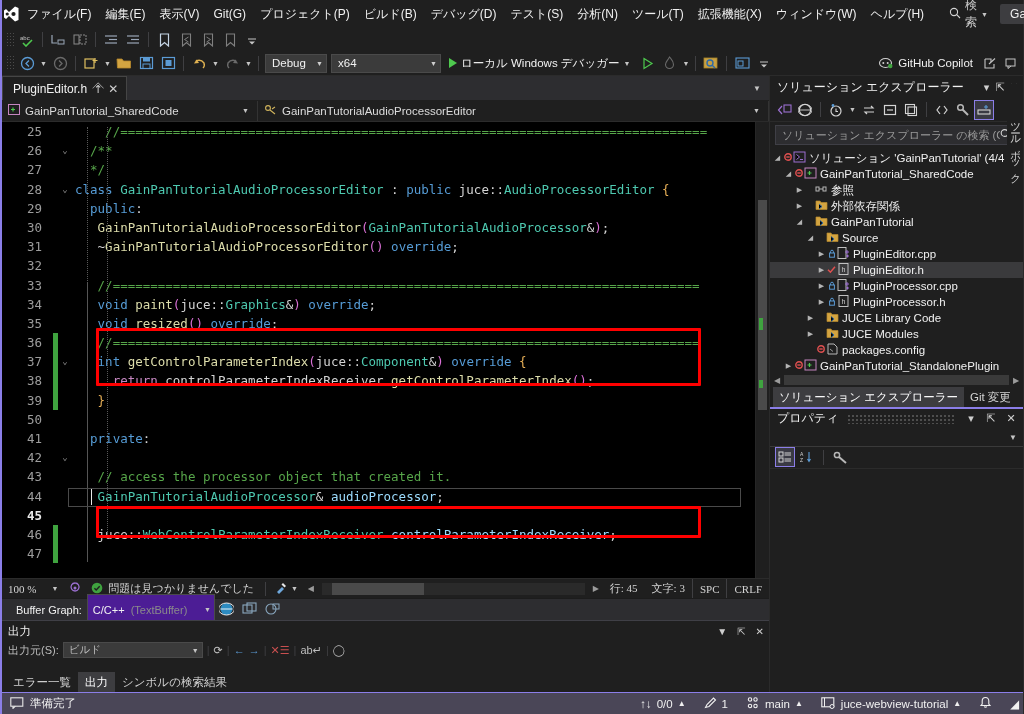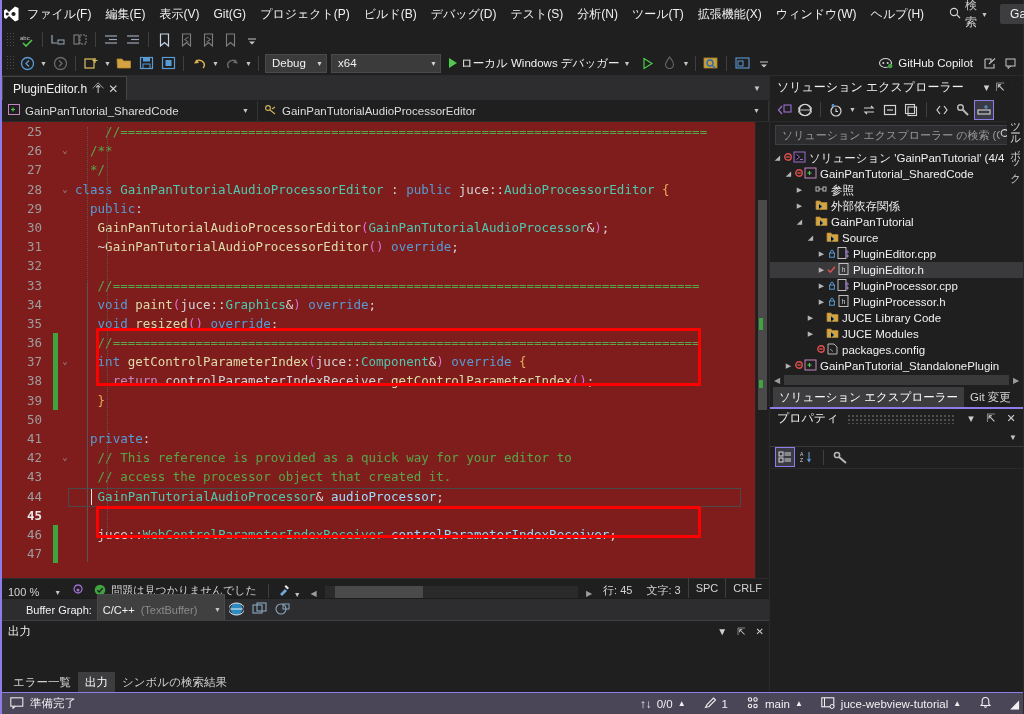--- a/index.html
+++ b/index.html
@@ -116,21 +116,21 @@
   }
   .navcombo {
     height: 20px; display:flex; align-items:center; gap:5px;
     padding: 0 4px 0 6px; font-size: 11.5px; color: #dcdcdc;
     border-right: 1px solid #333;
   }
   .navcombo .nv { flex:1; white-space:nowrap; overflow:hidden; }
   .navcombo .na { font-size:7px; color:#c5c5c5; padding-right:4px; }
 
   
-  .editor-wrap { flex: 1; position: relative; display: flex; min-height: 0; background: #7f1d1d; }
+  .editor-wrap { flex: 1; position: relative; display: flex; min-height: 0; background: #000000; }
   .editor {
     flex: 1; position: relative; overflow: hidden;
     font-family: "DejaVu Sans Mono", "Liberation Mono", monospace;
     font-size: 12.5px; line-height: 19.2px;
   }
   .code-row { display: flex; height: 19.2px; white-space: pre; position: relative; }
   .gutter-num {
     width: 40px; text-align: right; padding-right: 7px; color: #9d9d9d;
     flex: 0 0 47px; font-size: 12.5px;
   }
@@ -170,39 +170,39 @@
   
   .vscroll {
     width: 14px; flex: 0 0 14px; background: #1f1f1f; position: relative;
     border-left: 1px solid #262626;
   }
   .vscroll .thumb { position:absolute; left:2px; right:2px; background:#4a4a4a; }
   .vscroll .mark { position:absolute; left:3px; width:4px; height:3px; }
 
   
   .editbar {
-    height: 20px; background: #1f1f1f; display:flex; align-items:flex-end;
-    flex: 0 0 20px; font-size: 11px; color: #d4d4d4; border-top:1px solid #2b2b2b;
+    height: 20px; background: #1f1f1f; display:flex; align-items:center;
+    flex: 0 0 20px; font-size: 11px; color: #d4d4d4; border-top:1px solid #2b2b2b;font-family:Liberation Serif, serif;
   }
   .zoomsel { display:flex; align-items:center; gap:3px; padding:0 6px; }
   .eb-sep { width:1px;height:14px;background:#3f3f42;margin:0 6px; }
   .hscroll { flex:1; height:12px; background:#2a2a2a; position:relative; margin: 0 4px; }
   .hscroll .hthumb { position:absolute; top:0; bottom:0; left:4%; width:35%; background:#4a4a4a; }
   .hsbtn { width:14px;text-align:center;color:#9b9b9b;font-size:8px; }
   .eb-item { padding: 0 7px; white-space: nowrap; }
   .eb-box { padding: 0 7px; border-left: 1px solid #3f3f42; height:20px; line-height:20px; }
 
   
   .bufferbar {
     height: 22px; background: #2d2d30; display:flex; align-items:center;
-    flex: 0 0 22px; font-size: 11px; color: #f1f1f1; padding-left: 24px;
+    flex: 0 0 22px; font-size: 11px; color: #f1f1f1; padding-left: 14px;
     border-top: 1px solid #1c1c1c;
   }
   .bufcombo {
-    height:32px; background:#404040; border:1px solid #4a4a4a; display:flex;
+    height:32px; background:#4c1d95; border:1px solid #4a4a4a; display:flex;
     align-items:center; padding:0 3px 0 5px; margin-left:5px; gap:6px; font-size:11px;
   }
   .posinfo { margin-left:auto; display:flex; align-items:center; gap:8px; padding-right: 6px; font-size: 11px; margin-top: 36px;}
 
   
   .outpane { flex: 0 0 52px; background: #1f1f1f; border-top: 1px solid #3f3f46; display:flex; flex-direction:column; }
   .outhdr { height: 20px; display:flex; align-items:center; padding-left:6px; font-size:11.5px; color:#f1f1f1; }
   .outhdr .ctrl { font-size: 10px; color:#cfcfcf; padding: 0 5px; }
   .outtoolrow { height: 18px; display:flex; align-items:center; padding-left:6px; gap:4px; font-size: 11px; color:#bdbdbd; }
   .outcombo { height:16px;background:#3b3b3b;border:1px solid #4a4a4a;display:flex;align-items:center;justify-content:space-between;padding:0 3px 0 5px;font-size:10.5px;width:140px;}
@@ -558,21 +558,21 @@
               <div class="code-row"><div class="gutter-num">32</div><div class="glyph-chg"></div><div class="fold"></div><div class="codetext"></div></div>
               <div class="code-row"><div class="gutter-num">33</div><div class="glyph-chg"></div><div class="fold"></div><div class="codetext"><span class="pn">   </span><span class="cm">//==============================================================================</span></div></div>
               <div class="code-row"><div class="gutter-num">34</div><div class="glyph-chg"></div><div class="fold"></div><div class="codetext"><span class="pn">   </span><span class="k">void</span><span class="pn"> </span><span class="fn">paint</span><span class="br2">(</span><span class="pn">juce::</span><span class="kc">Graphics</span><span class="pn">&amp;</span><span class="br2">)</span><span class="pn"> </span><span class="k">override</span><span class="pn">;</span></div></div>
               <div class="code-row"><div class="gutter-num">35</div><div class="glyph-chg"></div><div class="fold"></div><div class="codetext"><span class="pn">   </span><span class="k">void</span><span class="pn"> </span><span class="fn">resized</span><span class="br2">()</span><span class="pn"> </span><span class="k">override</span><span class="pn">;</span></div></div>
               <div class="code-row"><div class="gutter-num">36</div><div class="glyph-chg green"></div><div class="fold"></div><div class="codetext"><span class="pn">   </span><span class="cm">//==============================================================================</span></div></div>
               <div class="code-row"><div class="gutter-num">37</div><div class="glyph-chg green"></div><div class="fold">⌄</div><div class="codetext"><span class="pn">   </span><span class="k">int</span><span class="pn"> </span><span class="fn">getControlParameterIndex</span><span class="br2">(</span><span class="pn">juce::</span><span class="kc">Component</span><span class="pn">&amp;</span><span class="br2">)</span><span class="pn"> </span><span class="k">override</span><span class="br"> {</span></div></div>
               <div class="code-row"><div class="gutter-num">38</div><div class="glyph-chg green"></div><div class="fold"></div><div class="codetext"><span class="pn">     </span><span class="pp">return</span><span class="pn"> controlParameterIndexReceiver.</span><span class="fn">getControlParameterIndex</span><span class="br2">()</span><span class="pn">;</span></div></div>
               <div class="code-row"><div class="gutter-num">39</div><div class="glyph-chg green"></div><div class="fold"></div><div class="codetext"><span class="pn">   </span><span class="br">}</span></div></div>
               <div class="code-row"><div class="gutter-num">50</div><div class="glyph-chg"></div><div class="fold"></div><div class="codetext"></div></div>
               <div class="code-row"><div class="gutter-num">41</div><div class="glyph-chg"></div><div class="fold"></div><div class="codetext"><span class="pn">  </span><span class="k">private</span><span class="pn">:</span></div></div>
-              <div class="code-row"><div class="gutter-num">42</div><div class="glyph-chg"></div><div class="fold">⌄</div><div class="codetext"><span class="pn">   </span><span class="cm">// This reference is provided as a quick way for your editor to</span></div></div>
+              <div class="code-row"><div class="gutter-num">42</div><div class="glyph-chg"></div><div class="fold">⌄</div><div class="codetext"><span class="pn">   </span></div></div>
               <div class="code-row"><div class="gutter-num">43</div><div class="glyph-chg"></div><div class="fold"></div><div class="codetext"><span class="pn">   </span><span class="cm">// access the processor object that created it.</span></div></div>
               <div class="code-row"><div class="gutter-num">44</div><div class="glyph-chg"></div><div class="fold"></div><div class="codetext"><span class="pn">   </span><span class="kc">GainPanTutorialAudioProcessor</span><span class="pn">&amp; </span><span class="vr">audioProcessor</span><span class="pn">;</span></div></div>
               <div class="code-row"><div class="gutter-num cur">45</div><div class="glyph-chg"></div><div class="fold"></div><div class="codetext"></div></div>
               <div class="code-row"><div class="gutter-num">46</div><div class="glyph-chg green"></div><div class="fold"></div><div class="codetext"><span class="pn">   juce::</span><span class="kc">WebControlParameterIndexReceiver</span><span class="pn"> </span><span class="vr">controlParameterIndexReceiver</span><span class="pn">;</span></div></div>
               <div class="code-row"><div class="gutter-num">47</div><div class="glyph-chg green"></div><div class="fold"></div><div class="codetext"></div></div>
             </div>
 
           <div class="vline" style="left:85px; top:5px; height:160px;"></div>
           <div class="vline" style="left:105px; top:5px; bottom:40px;"></div>
 
@@ -663,20 +663,38 @@
       </div>
 
       <div class="outpane">
         <div class="outhdr">
           <span>出力</span>
           <span class="spacer"></span>
           <span class="ctrl">▼</span>
           <span class="ctrl">⇱</span>
           <span class="ctrl">✕</span>
         </div>
+        <div class="outtoolrow">
+          <span>出力元(S):</span>
+          <div class="outcombo">
+            <span>ビルド</span>
+            <span style="font-size:7px;color:#c5c5c5;">▼</span>
+          </div>
+          <span style="color:#3f3f42">|</span>
+          <span>⟳</span>
+          <span style="color:#3f3f42">|</span>
+          <span style="color:#5b9bd5">←</span>
+          <span style="color:#5b9bd5">→</span>
+          <span style="color:#3f3f42">|</span>
+          <span style="color:#c94f4f">✕☰</span>
+          <span style="color:#3f3f42">|</span>
+          <span>ab↵</span>
+          <span style="color:#3f3f42">|</span>
+          <span>◯</span>
+        </div>
       </div>
 
       <div class="bottomtabs">
         <div class="btab">エラー一覧</div>
         <div class="btab active">出力</div>
         <div class="btab">シンボルの検索結果</div>
       </div>
     </div>
 
     <div class="right">

